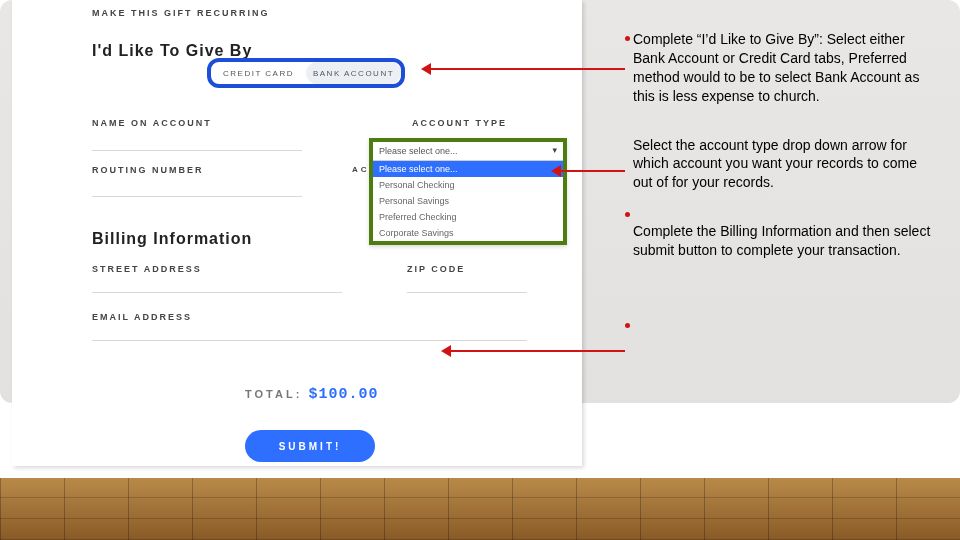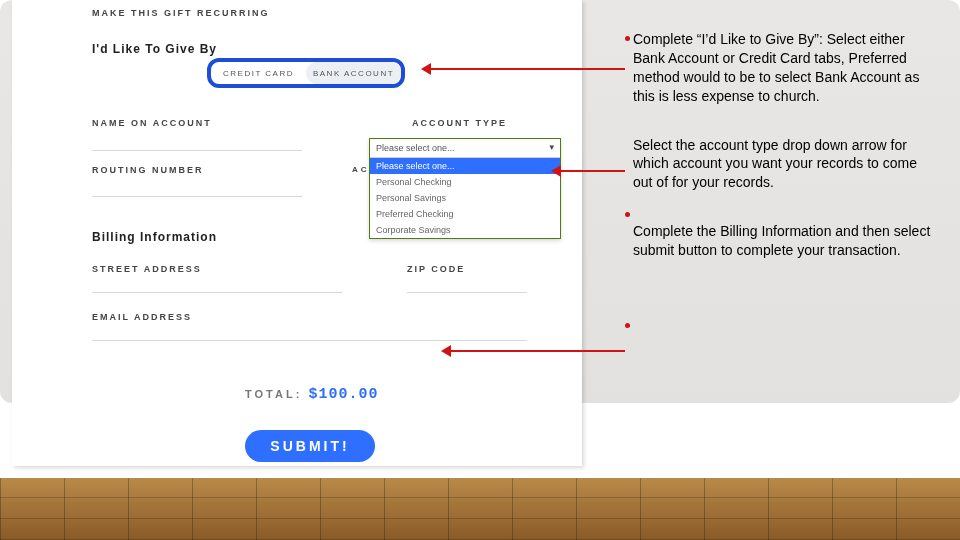--- a/index.html
+++ b/index.html
@@ -19,48 +19,48 @@
                linear-gradient(#b88a49,#8a5a27);
   }
 
   
   #form{
     position:absolute;left:12px;top:0;width:570px;height:466px;
     background:#ffffff;box-shadow:2px 2px 4px rgba(0,0,0,.15);
     color:#333;
   }
   .lbl{letter-spacing:2px;font-size:9px;color:#444;font-weight:600;position:absolute;}
-  .hdr{letter-spacing:1px;font-size:12px;font-weight:700;color:#222;position:absolute;}
+  .hdr{letter-spacing:1px;font-size:16px;font-weight:700;color:#222;position:absolute;}
   .thinLine{position:absolute;height:1px;background:#d8d8d8;}
 
   
   #pill{position:absolute;left:195px;top:58px;width:190px;height:22px;
         border:4px solid #1d4ed8;border-radius:12px;display:flex;font-size:8px;
         letter-spacing:1.5px;color:#555;}
   #pill div{flex:1;display:flex;align-items:center;justify-content:center;}
   #pill .on{background:#eceff4;border-radius:12px;}
 
   
-  #dd{position:absolute;left:357px;top:138px;width:190px;border:1px solid #4d7c0f;
+  #dd{position:absolute;left:357px;top:138px;width:190px;border:4px solid #4d7c0f;
       font-size:9px;background:#fff;box-shadow:0 2px 4px rgba(0,0,0,.15);}
   #dd .head{padding:4px 6px;border-bottom:1px solid #cfcfcf;position:relative;color:#555;}
   #dd .head:after{content:"▾";position:absolute;right:6px;top:3px;color:#444;}
   #dd .opt{padding:3px 6px;color:#666;}
   #dd .sel{background:#2e6fff;color:#fff;}
 
   
   #total{position:absolute;left:233px;top:386px;font-size:11px;letter-spacing:3px;
          font-weight:700;}
   #total .lab{color:#777;}
   #total .amt{color:#2e6fff;font-size:15px;letter-spacing:1px;font-family:Liberation Mono, monospace;}
 
   
   #submit{position:absolute;left:233px;top:430px;width:130px;height:32px;
           background:#2e6fff;color:#fff;border:none;border-radius:16px;
-          letter-spacing:3px;font-size:14px;font-weight:600;}
+          letter-spacing:3px;font-size:10px;font-weight:600;}
 
   
   .arrow{position:absolute;height:2px;background:#d11313;}
   .arrow:before{content:"";position:absolute;left:-10px;top:-5px;
     border:6px solid transparent;border-right:10px solid #d11313;}
 
   
   #notes{position:absolute;left:633px;top:30px;width:300px;font-size:14px;line-height:1.35;}
   #notes p{margin:0 0 30px 0;}
 

